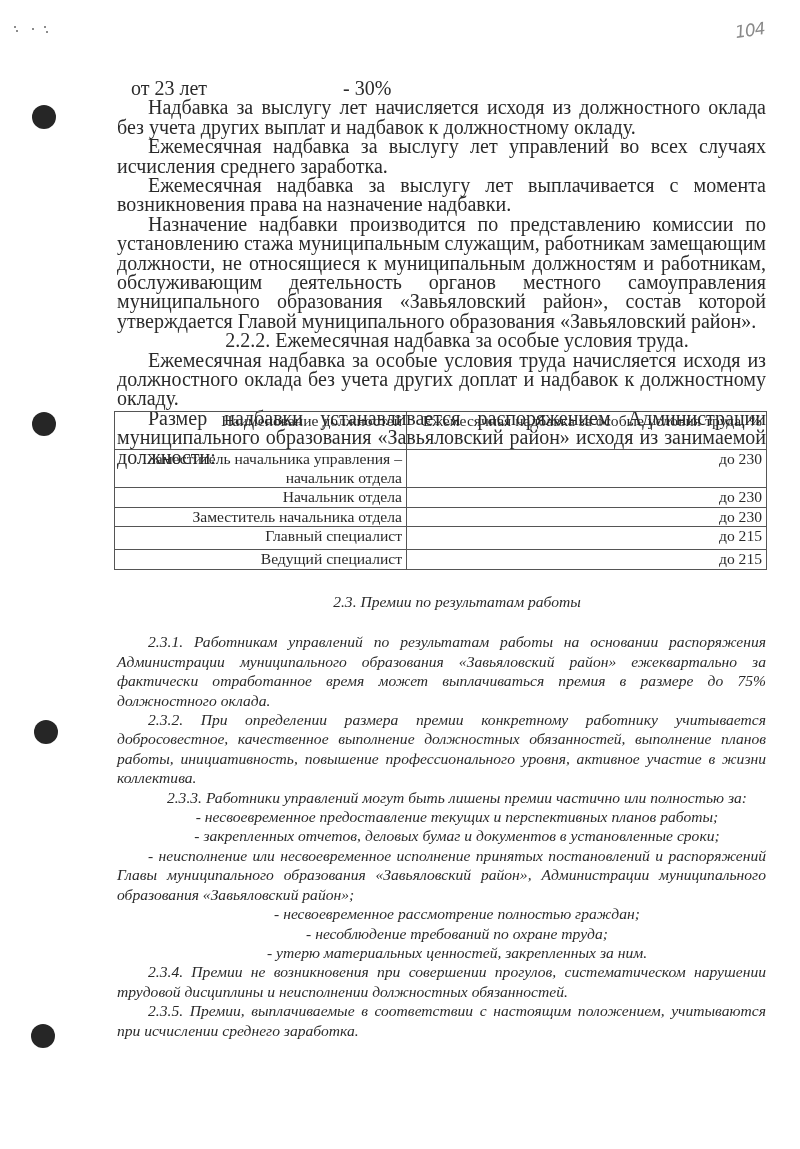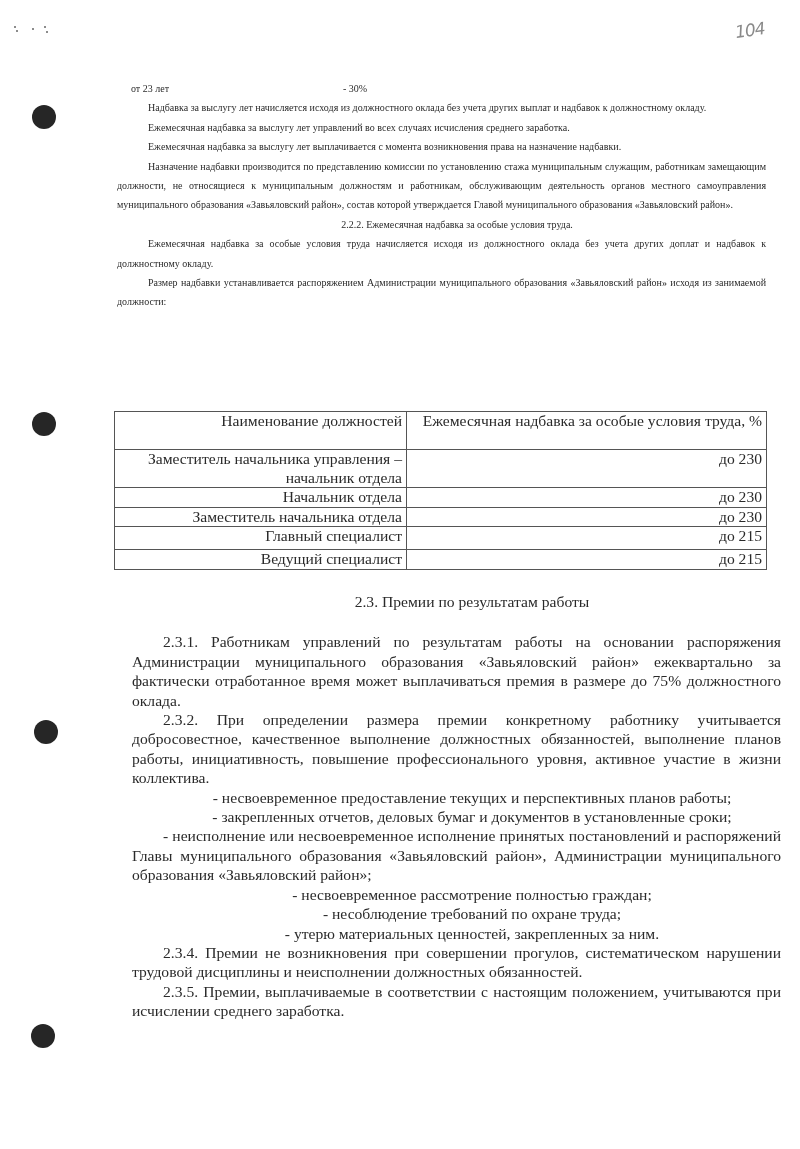--- a/index.html
+++ b/index.html
@@ -9,39 +9,39 @@
   }
   .punch { position:absolute; width:24px; height:24px; border-radius:50%; background:#262626; }
   .handnum {
     position:absolute; left:735px; top:20px; font-family:"DejaVu Sans", sans-serif;
     font-size:17px; color:#8a8a8a; transform:rotate(-8deg); font-style:italic; letter-spacing:-1px;
   }
   .specks { position:absolute; left:12px; top:26px; width:45px; height:10px; }
   .specks span { position:absolute; width:2px; height:2px; background:#666; border-radius:50%; }
   .page {
     position:absolute; left:117px; top:79px; width:649px;
-    font-size:10px; line-height:19.4px;
+    font-size:20px; line-height:19.4px;
   }
   p { margin:0; text-align:justify; }
   .ind { text-indent:31px; }
   .plain { text-align:center; }
   .first { position:relative; height:19.4px; }
   .first .a { position:absolute; left:14px; }
   .first .b { position:absolute; left:226px; }
   table.tbl {
     position:absolute; left:114px; top:411px; width:653px; border-collapse:collapse;
     font-family:"Liberation Serif", serif; font-size:15.6px; line-height:18.5px; color:#2a2a2a;
   }
   table.tbl td, table.tbl th {
     border:1px solid #555; font-weight:normal; text-align:right; vertical-align:top;
     padding:0 4px;
   }
   table.tbl th { height:37px; }
   table.tbl .c1 { width:283px; }
-  .lower { position:absolute; left:132px; top:592px; width:649px; font-size:15.6px; line-height:19.4px; }
+  .lower { position:absolute; left:117px; top:592px; width:649px; font-size:15.6px; line-height:19.4px;font-style:italic; }
   .gap { height:21px; }
 </style>
 </head>
 <body>
 
 <div class="specks">
   <span style="left:2px;top:0"></span>
     <span style="left:4px;top:4px"></span>
     <span style="left:20px;top:2px"></span>
     <span style="left:32px;top:0"></span>
@@ -95,20 +95,21 @@
     <td>до 215</td>
   </tr>
 </tbody>
   </table>
 
 <div class="lower">
   <p class="ind plain">2.3. Премии по результатам работы</p>
   <div class="gap"></div>
   <p class="ind">2.3.1. Работникам управлений по результатам работы на основании распоряжения Администрации муниципального образования «Завьяловский район» ежеквартально за фактически отработанное время может выплачиваться премия в размере до 75% должностного оклада.</p>
   <p class="ind">2.3.2. При определении размера премии конкретному работнику учитывается добросовестное, качественное выполнение должностных обязанностей, выполнение планов работы, инициативность, повышение профессионального уровня, активное участие в жизни коллектива.</p>
+  <p class="ind plain">2.3.3. Работники управлений могут быть лишены премии частично или полностью за:</p>
   <p class="ind plain">- несвоевременное предоставление текущих и перспективных планов работы;</p>
   <p class="ind plain">- закрепленных отчетов, деловых бумаг и документов в установленные сроки;</p>
   <p class="ind">- неисполнение или несвоевременное исполнение принятых постановлений и распоряжений Главы муниципального образования «Завьяловский район», Администрации муниципального образования «Завьяловский район»;</p>
   <p class="ind plain">- несвоевременное рассмотрение полностью граждан;</p>
   <p class="ind plain">- несоблюдение требований по охране труда;</p>
   <p class="ind plain">- утерю материальных ценностей, закрепленных за ним.</p>
   <p class="ind">2.3.4. Премии не возникновения при совершении прогулов, систематическом нарушении трудовой дисциплины и неисполнении должностных обязанностей.</p>
   <p class="ind">2.3.5. Премии, выплачиваемые в соответствии с настоящим положением, учитываются при исчислении среднего заработка.</p>
 </div>
 

